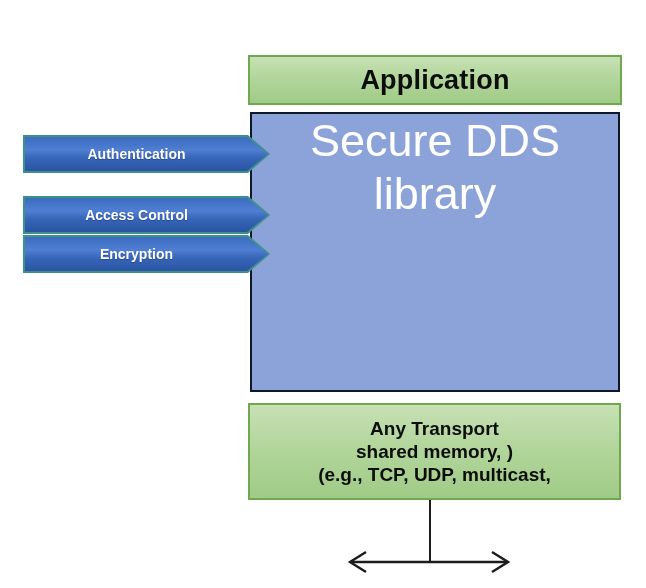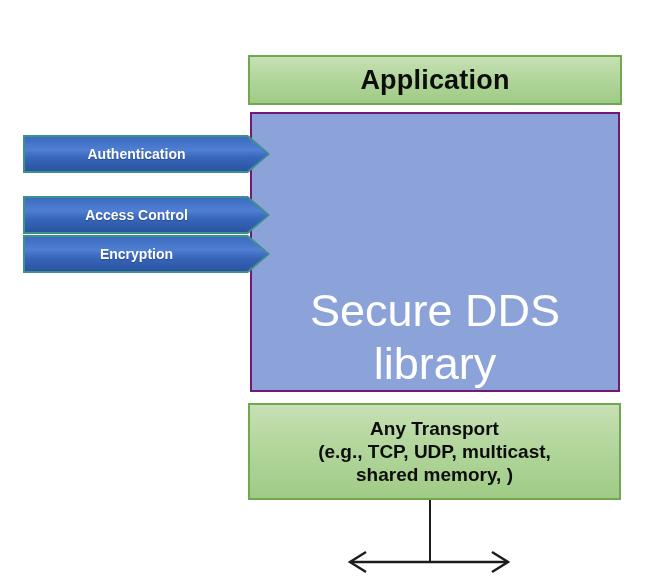--- a/index.html
+++ b/index.html
@@ -50,24 +50,24 @@
   }
 
   
   .dds-box {
     position: absolute;
     box-sizing: border-box;
     left: 250px;
     top: 112px;
     width: 370px;
     height: 280px;
-    border: 2px solid #701a75;
+    border: 2px solid #0f172a;
     background: #8ba3d9;
     display: flex;
-    align-items: flex-end;
+    align-items: flex-start;
     justify-content: center;
   }
   .dds-label {
     width: 290px;
     text-align: center;
     color: #ffffff;
     font-size: 45px;
     line-height: 1.18;
     font-weight: 400;
   }
@@ -148,22 +148,22 @@
   <div class="plugin-arrow" style="top:235px">
     <div class="plugin-arrow-inner">
       <span class="plugin-label">Encryption</span>
     </div>
   </div>
 
 
 
   <div class="green-box transport-box">
     <div>Any Transport</div>
+    <div>shared memory, )</div>
     <div>(e.g., TCP, UDP, multicast,</div>
-    <div>shared memory, )</div>
   </div>
 
   <div class="vline"></div>
 
   <svg class="bus-arrow" width="170" height="28" viewBox="0 0 170 28">
     <line x1="7" y1="14" x2="163" y2="14"></line>
     <polyline points="22,4 6,14 22,24"></polyline>
     <polyline points="148,4 164,14 148,24"></polyline>
   </svg>
 

